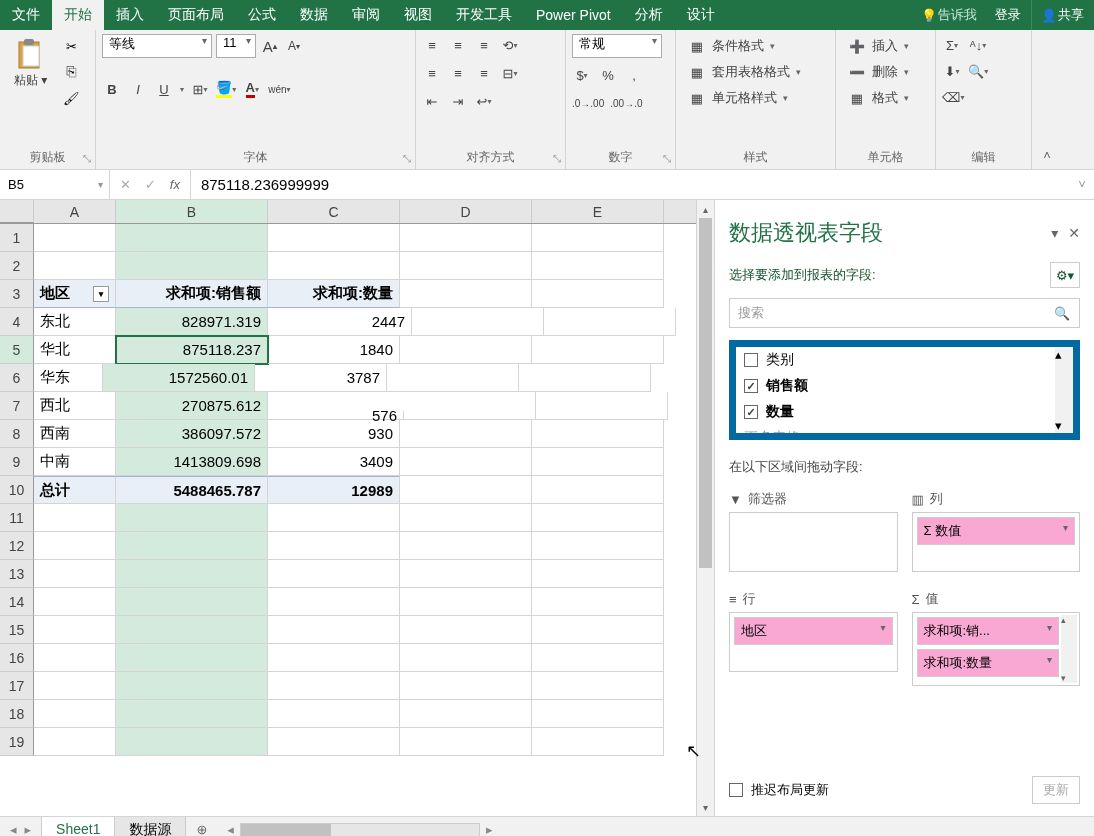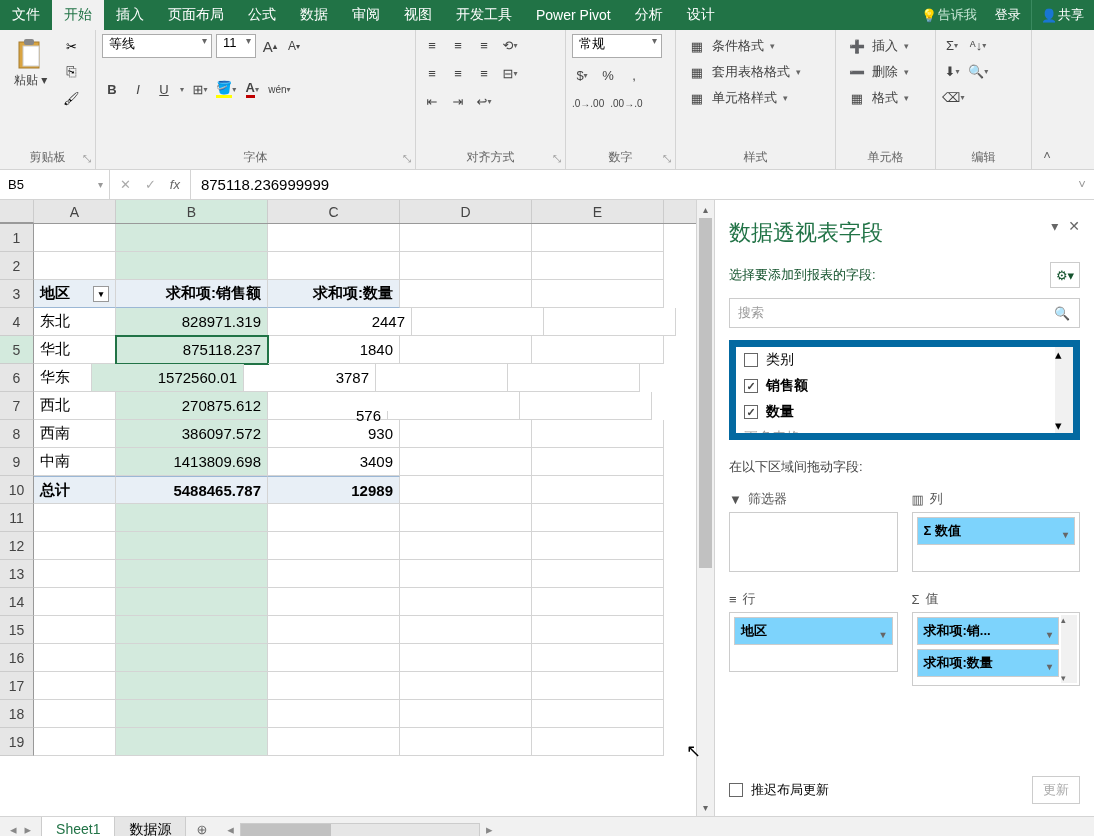--- a/index.html
+++ b/index.html
@@ -74,39 +74,39 @@
     .cell.total { font-weight: bold; background: #e8eff6; border-top: 1px solid #9bb7d5; }
     .cell.active { outline: 2px solid #217346; outline-offset: -1px; }
     .filter-btn { width: 16px; height: 16px; border: 1px solid #999; background: #fff; display: inline-flex; align-items: center; justify-content: center; font-size: 9px; margin-left: auto; }
     
     .vscroll { width: 18px; background: #f1f1f1; border-left: 1px solid #d4d4d4; position: relative; }
     .vscroll .thumb { position: absolute; left: 2px; right: 2px; background: #c1c1c1; }
     .vscroll .arr { height: 18px; display: flex; align-items: center; justify-content: center; color: #666; font-size: 10px; cursor: pointer; }
     
     
     .pane { width: 380px; border-left: 1px solid #d4d4d4; background: #fff; display: flex; flex-direction: column; padding: 12px 14px; }
-    .pane-title { color: #217346; font-size: 22px; padding: 6px 0 14px; display: flex; align-items: flex-start; }
+    .pane-title { color: #217346; font-size: 22px; padding: 6px 0 14px; display: flex; align-items: center; }
     .pane-title .ctrls { margin-left: auto; color: #666; font-size: 14px; display: flex; gap: 10px; }
     .pane-sub { display: flex; align-items: center; font-size: 13px; color: #14532d; margin-bottom: 10px; }
     .gear { width: 30px; height: 26px; border: 1px solid #ccc; margin-left: auto; display: flex; align-items: center; justify-content: center; cursor: pointer; font-size: 13px; }
     .search-box { border: 1px solid #ccc; height: 30px; display: flex; align-items: center; padding: 0 8px; color: #999; margin-bottom: 12px; }
     .search-box .mag { margin-left: auto; color: #217346; }
     
     .field-list { border: 7px solid #0369a1; height: 100px; overflow: hidden; position: relative; margin-bottom: 18px; }
     .field-item { display: flex; align-items: center; padding: 4px 8px; font-size: 14px; gap: 8px; }
     .field-item.bold { font-weight: bold; }
     .chk { width: 14px; height: 14px; border: 1px solid #666; display: inline-flex; align-items: center; justify-content: center; font-size: 11px; color: #444; }
     .field-scroll { position: absolute; right: 0; top: 0; bottom: 0; width: 18px; background: #f1f1f1; display: flex; flex-direction: column; }
     
     .drag-label { font-size: 13px; color: #444; margin-bottom: 10px; }
     .zones { display: grid; grid-template-columns: 1fr 1fr; gap: 14px; }
     .zone { }
     .zone-h { font-size: 13px; color: #555; padding: 4px 0; display: flex; align-items: center; gap: 6px; }
     .zone-body { border: 1px solid #ccc; min-height: 60px; padding: 4px; background: #fff; }
-    .zone-chip { background: #7dd3fc; border: 1px solid #ccc; padding: 4px 6px; font-size: 13px; display: flex; align-items: flex-end; margin-bottom: 4px; font-weight: bold; }
+    .zone-chip { background: #f9a8d4; border: 1px solid #ccc; padding: 4px 6px; font-size: 13px; display: flex; align-items: flex-start; margin-bottom: 4px; }
     .zone-chip .dd { margin-left: auto; font-size: 10px; color: #666; }
     
     .pane-footer { display: flex; align-items: center; margin-top: auto; padding-top: 12px; font-size: 13px; }
     .update-btn { border: 1px solid #ccc; padding: 4px 10px; margin-left: auto; color: #aaa; cursor: pointer; }
     
     
     .sheet-bar { height: 26px; border-top: 1px solid #d4d4d4; background: #f1f1f1; display: flex; align-items: stretch; }
     .sheet-nav { display: flex; align-items: center; padding: 0 10px; gap: 8px; color: #888; border-right: 1px solid #ccc; }
     .sheet-tab { padding: 0 14px; display: flex; align-items: center; border-right: 1px solid #ccc; cursor: pointer; background: #e6e6e6; font-size: 14px; }
     .sheet-tab.active { background: #fff; border-bottom: 2px solid #217346; color: #217346; }
@@ -367,31 +367,31 @@
         <div class="row">
           <div class="row-h sel">5</div>
           <div class="cell col-A" style="width: 82px; text-align: center;">华北</div>
           <div class="cell col-B num active" style="width: 152px;">875118.237</div>
           <div class="cell col-C num" style="width: 132px;">1840</div>
           <div class="cell col-D" style="width: 132px;"></div>
           <div class="cell col-E" style="width: 132px;"></div>
         </div>
         <div class="row">
           <div class="row-h">6</div>
-          <div class="cell col-A" style="width: 58px;">华东</div>
+          <div class="cell col-A" style="width: 69px;">华东</div>
           <div class="cell col-B num" style="width: 152px;">1572560.01</div>
           <div class="cell col-C num" style="width: 132px;">3787</div>
           <div class="cell col-D" style="width: 132px;"></div>
           <div class="cell col-E" style="width: 132px;"></div>
         </div>
         <div class="row">
           <div class="row-h">7</div>
           <div class="cell col-A" style="width: 82px;">西北</div>
           <div class="cell col-B num" style="width: 152px;">270875.612</div>
-          <div class="cell col-C num" style="width: 120px; margin-top: 19px;">576</div>
+          <div class="cell col-C num" style="width: 136px; margin-top: 19px;">576</div>
           <div class="cell col-D" style="width: 132px;"></div>
           <div class="cell col-E" style="width: 132px;"></div>
         </div>
         <div class="row">
           <div class="row-h">8</div>
           <div class="cell col-A" style="width: 82px;">西南</div>
           <div class="cell col-B num" style="width: 152px;">386097.572</div>
           <div class="cell col-C num" style="width: 132px;">930</div>
           <div class="cell col-D" style="width: 132px;"></div>
           <div class="cell col-E" style="width: 132px;"></div>

